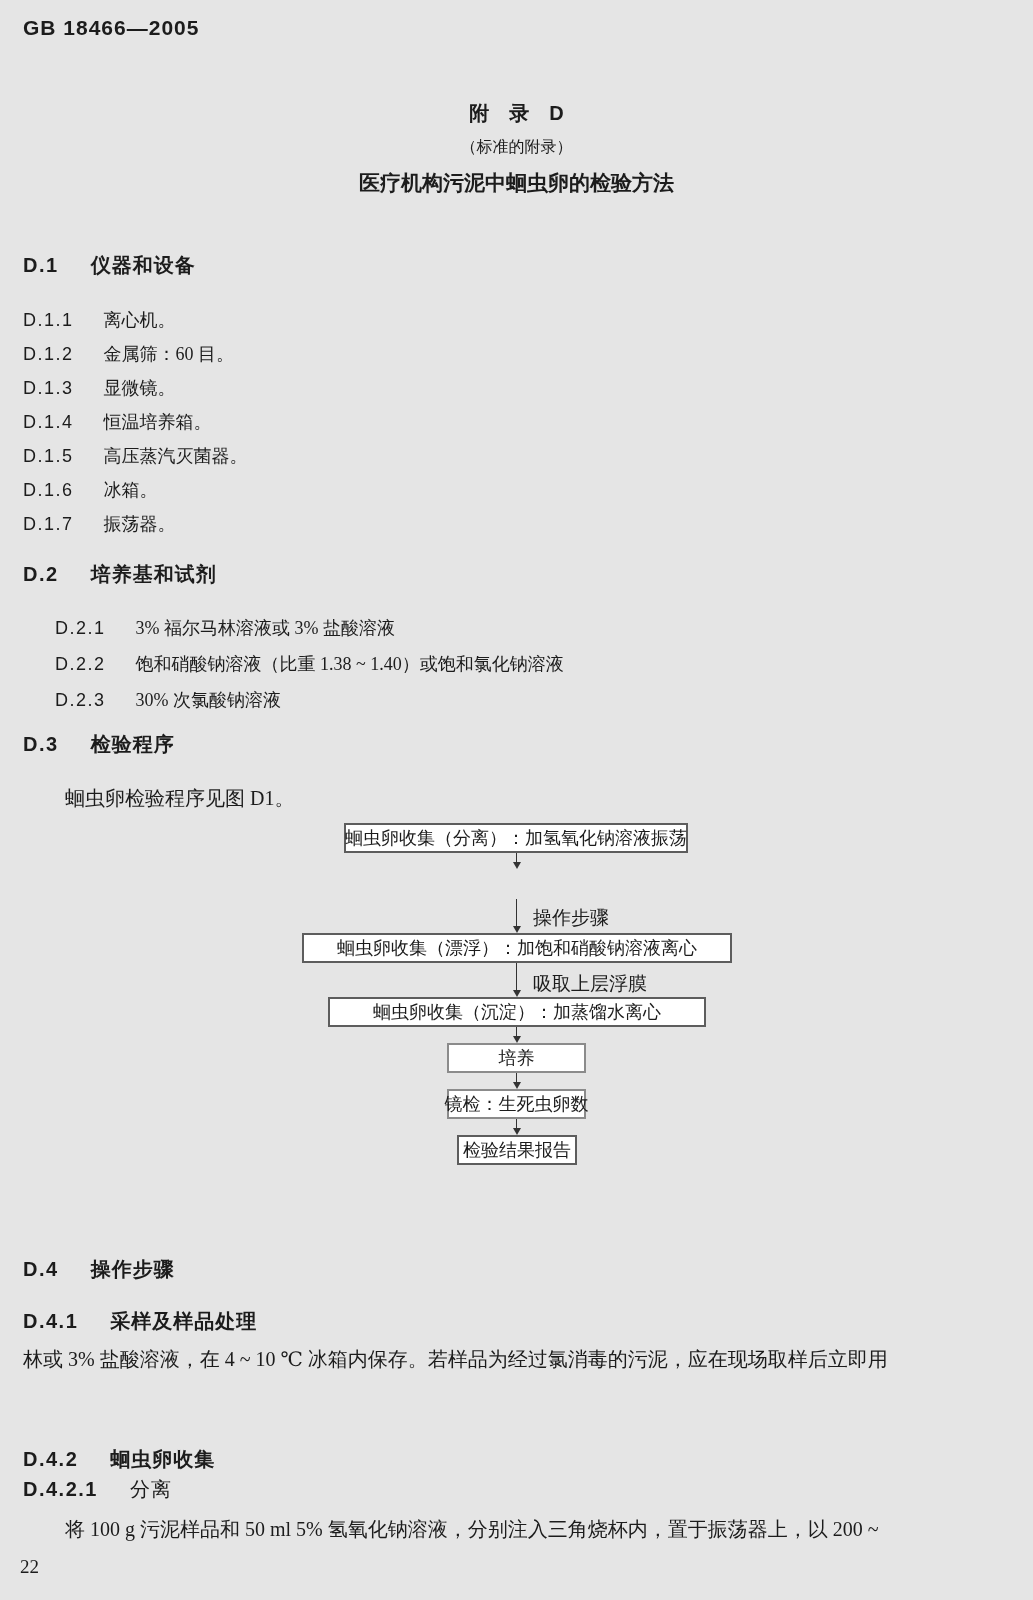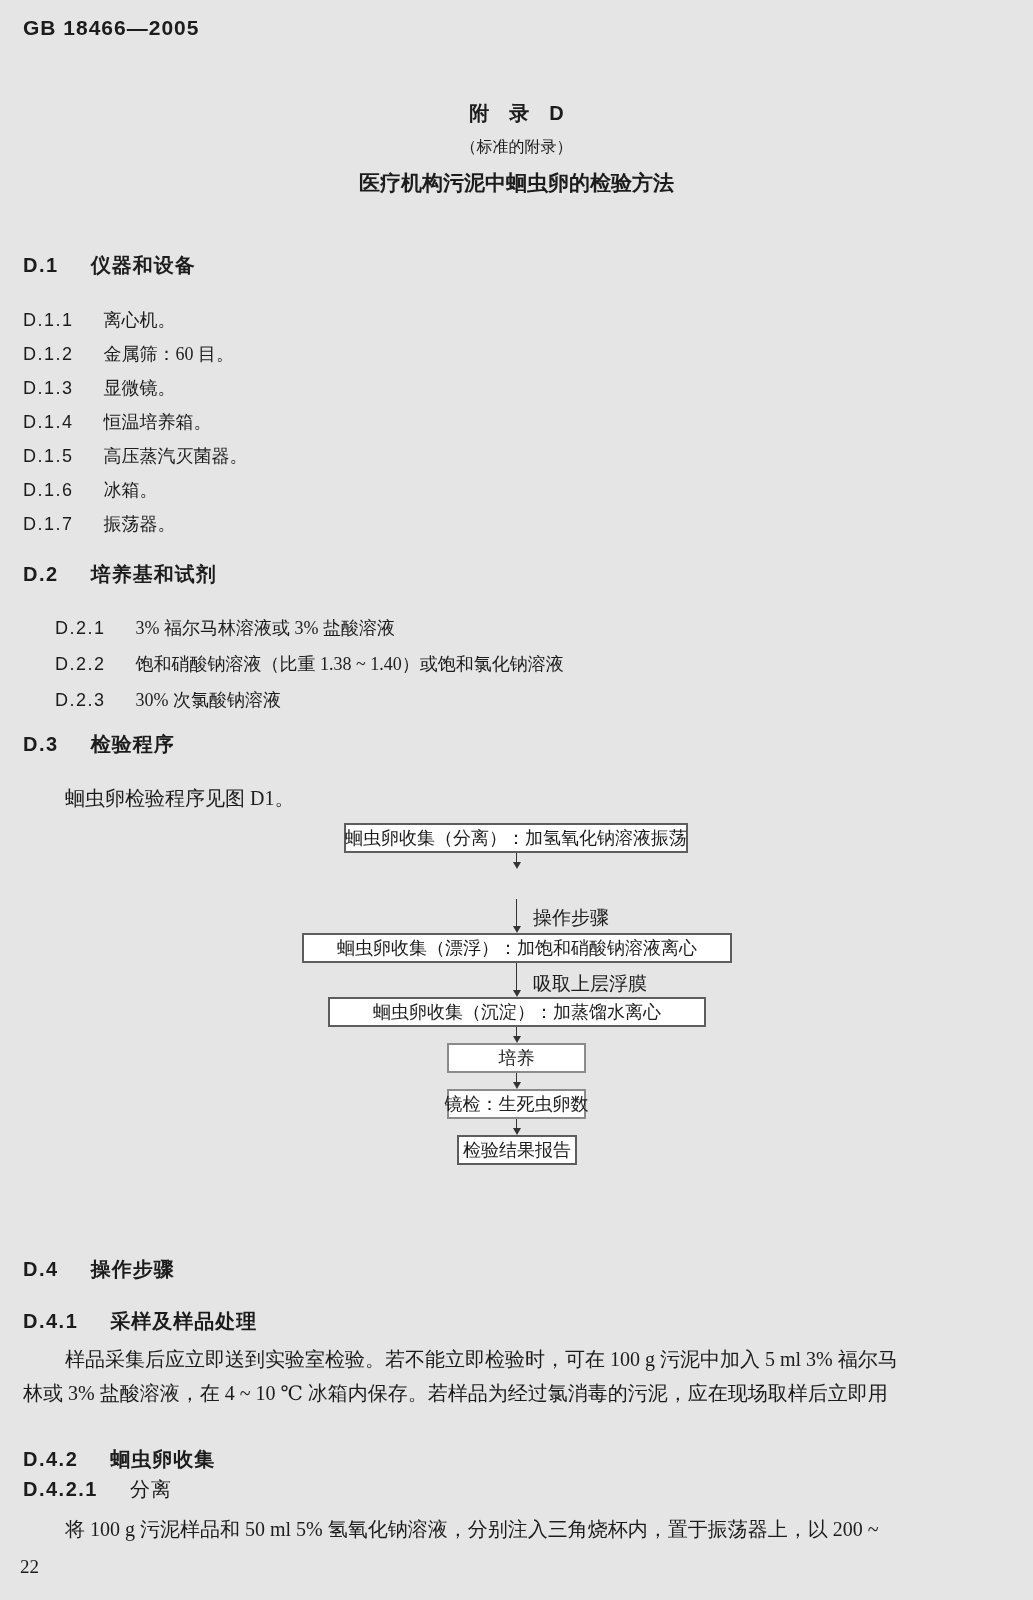--- a/index.html
+++ b/index.html
@@ -140,21 +140,20 @@
 
 
   <div class="abs sans sec" style="top:1256px">
     <span class="num">D.4</span><span class="t">操作步骤</span>
   </div>
 
   <div class="abs sans sec" style="top:1308px">
     <span class="num">D.4.1</span><span class="t">采样及样品处理</span>
   </div>
   <div class="abs para" style="top:1342px">
-    <div class="indent">样品采集后应立即送到实验室检验。若不能立即检验时，可在 100 g 污泥中加入 5 ml 3% 福尔马</div>
     <div>林或 3% 盐酸溶液，在 4 ~ 10 ℃ 冰箱内保存。若样品为经过氯消毒的污泥，应在现场取样后立即用</div>
   </div>
 
   <div class="abs sans sec" style="top:1446px">
     <span class="num">D.4.2</span><span class="t">蛔虫卵收集</span>
   </div>
 
   <div class="abs sans sec" style="top:1476px">
     <span class="num">D.4.2.1</span><span class="t sub-serif">分离</span>
   </div>

